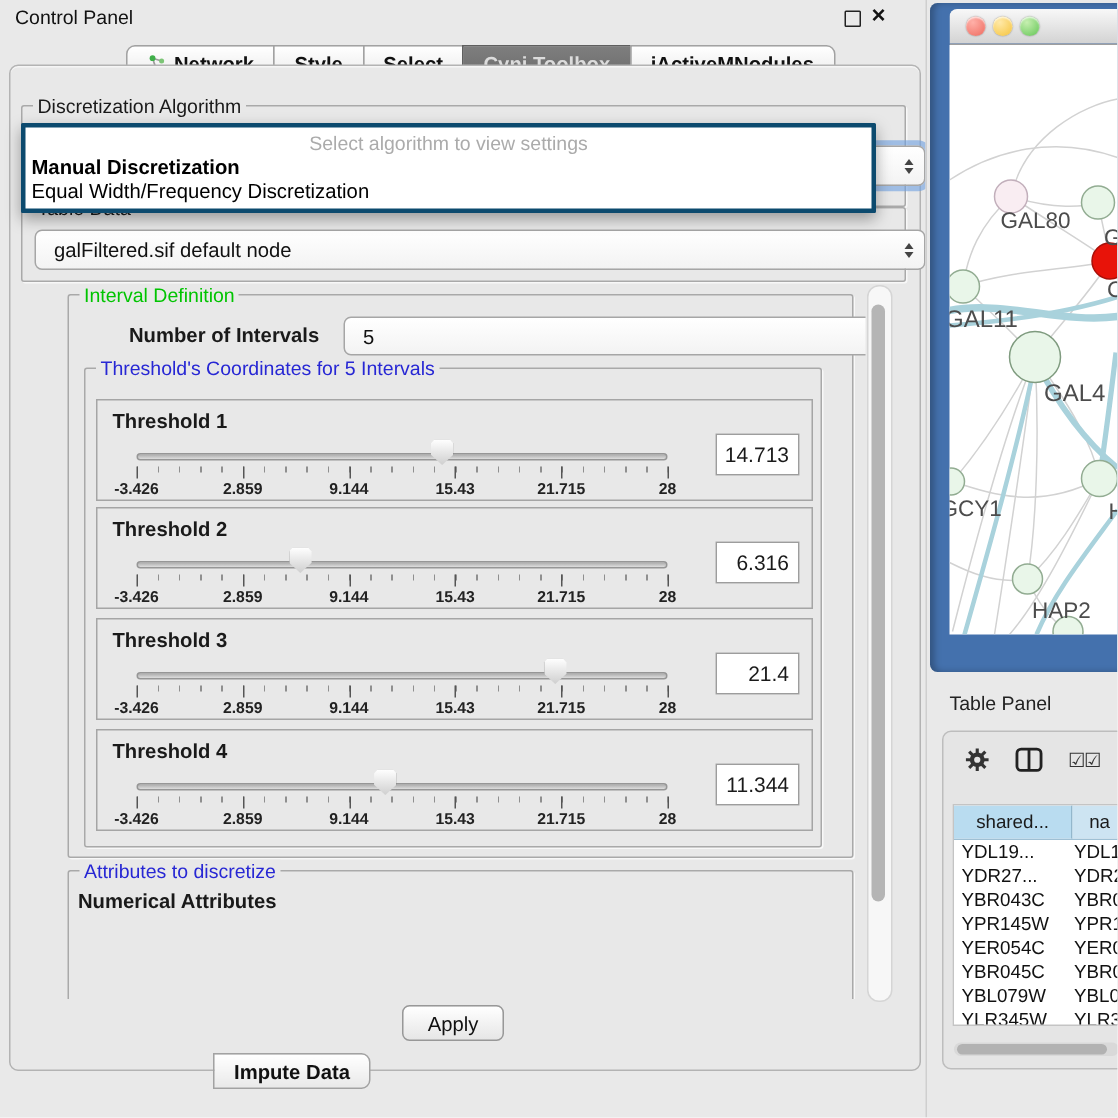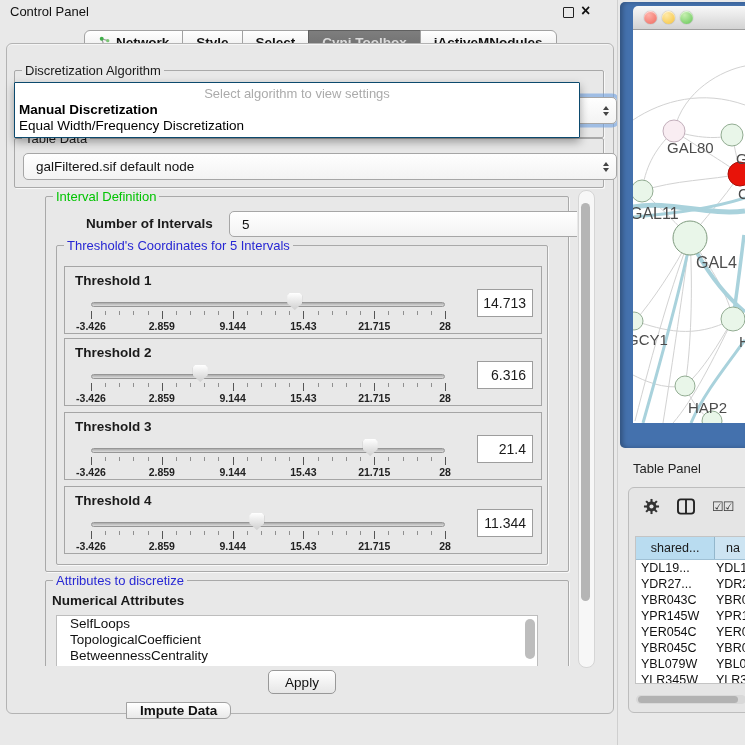--- a/index.html
+++ b/index.html
@@ -8,21 +8,21 @@
   .abs{position:absolute;}
 
   
   .cp-titlebar{left:0;top:0;width:620px;height:24px;}
   .cp-title{left:10px;top:4px;font-size:13px;color:#111;text-align:center;}
   .float-ico{left:563px;top:7px;width:9px;height:9px;border:1.5px solid #222;border-radius:1px;}
   .close-ico{left:581px;top:2px;font-size:16px;font-weight:bold;color:#111;}
 
   .tabrow{display:flex;align-items:stretch;height:24px;}
   .toptabs{left:84px;top:30px;}
-  .bottabs{left:126px;top:702px;flex-direction:column;}
+  .bottabs{left:142px;top:702px;}
   .tab{display:flex;align-items:center;gap:5px;padding:0 13px;font-size:13.5px;font-weight:bold;
        background:linear-gradient(#ffffff,#e9e9e9);border:1px solid #a2a2a2;margin-left:-1px;color:#111;}
   .tab:first-child{border-radius:6px 0 0 6px;margin-left:0;text-align:right;}
   .tab:last-child{border-radius:0 6px 6px 0;}
   .tab.sel{background:linear-gradient(#7e7e7e,#6b6b6b);color:#dcdcdc;border-color:#5f5f5f;}
   .tab svg{flex:0 0 auto;}
 
   .main-panel{left:6px;top:43px;width:606px;height:669px;border:1px solid #b3b3b3;border-radius:6px;
               background:#e8e8e8;box-shadow:inset 0 1px 0 #f5f5f5;}
 
@@ -32,21 +32,21 @@
   .gt-blue{color:#2727d4;}
 
   .combo{position:absolute;background:linear-gradient(#ffffff,#f3f3f3);border:1px solid #a6a6a6;
          border-radius:5px;display:flex;align-items:center;padding:0 24px 0 12px;font-size:13.5px;color:#111;}
   .combo.focused{box-shadow:0 0 0 3.5px rgba(110,160,225,.6);}
   .stepper{position:absolute;right:7px;top:50%;transform:translateY(-50%);display:flex;flex-direction:column;gap:2px;}
   .stepper .up{width:0;height:0;border-left:3.5px solid transparent;border-right:3.5px solid transparent;border-bottom:4.5px solid #444;}
   .stepper .dn{width:0;height:0;border-left:3.5px solid transparent;border-right:3.5px solid transparent;border-top:4.5px solid #444;}
 
   
-  .popup{left:14px;top:82px;width:564px;height:54px;background:#ffffff;border:1px solid #0c4a6e;
+  .popup{left:14px;top:82px;width:564px;height:54px;background:#ffffff;border:3px solid #0c4a6e;
          border-radius:1px;box-shadow:0 4px 10px rgba(0,0,0,.35);z-index:30;}
   .popup .ph{position:absolute;left:0;right:0;top:3px;text-align:center;color:#ababab;font-size:13px;}
   .popup .opt{position:absolute;left:4px;right:4px;height:16px;font-size:13.5px;color:#000;white-space:nowrap;}
   .popup .opt.b{font-weight:bold;top:19px;}
   .popup .opt.n{top:35px;}
 
   
   .scrollwrap{left:12px;top:190px;width:565px;height:476px;overflow:hidden;}
   .vscroll{left:578px;top:190px;width:15px;height:476px;background:#f7f7f7;border:1px solid #d5d5d5;border-radius:8px;}
   .vscroll .thumb{position:absolute;left:2px;top:12px;width:9px;height:398px;background:#b5b5b5;border-radius:5px;}
@@ -283,27 +283,20 @@
     </div>
     <div class="thr-value">11.344</div>
   </div>
           </div>
       </div>
     </div>
 
     <div class="group" style="left:33px;top:390px;width:522px;height:118px;">
       <span class="group-title gt-blue">Attributes to discretize</span>
       <div class="abs attr-label" style="left:6px;top:12px;">Numerical Attributes</div>
-      <div class="attr-list" style="left:10px;top:34px;width:480px;height:76px;" id="attr-list">
-
-      <div class="attr-item">SelfLoops</div>
-          <div class="attr-item">TopologicalCoefficient</div>
-          <div class="attr-item">BetweennessCentrality</div>
-          <div class="list-scroll"></div>
-        </div>
     </div>
   </div>
 
   <div class="abs vscroll">
     <div class="thumb"></div>
   </div>
 
   <div class="abs apply-btn">Apply</div>
 
   <div class="abs tabrow bottabs" id="bottabs">

